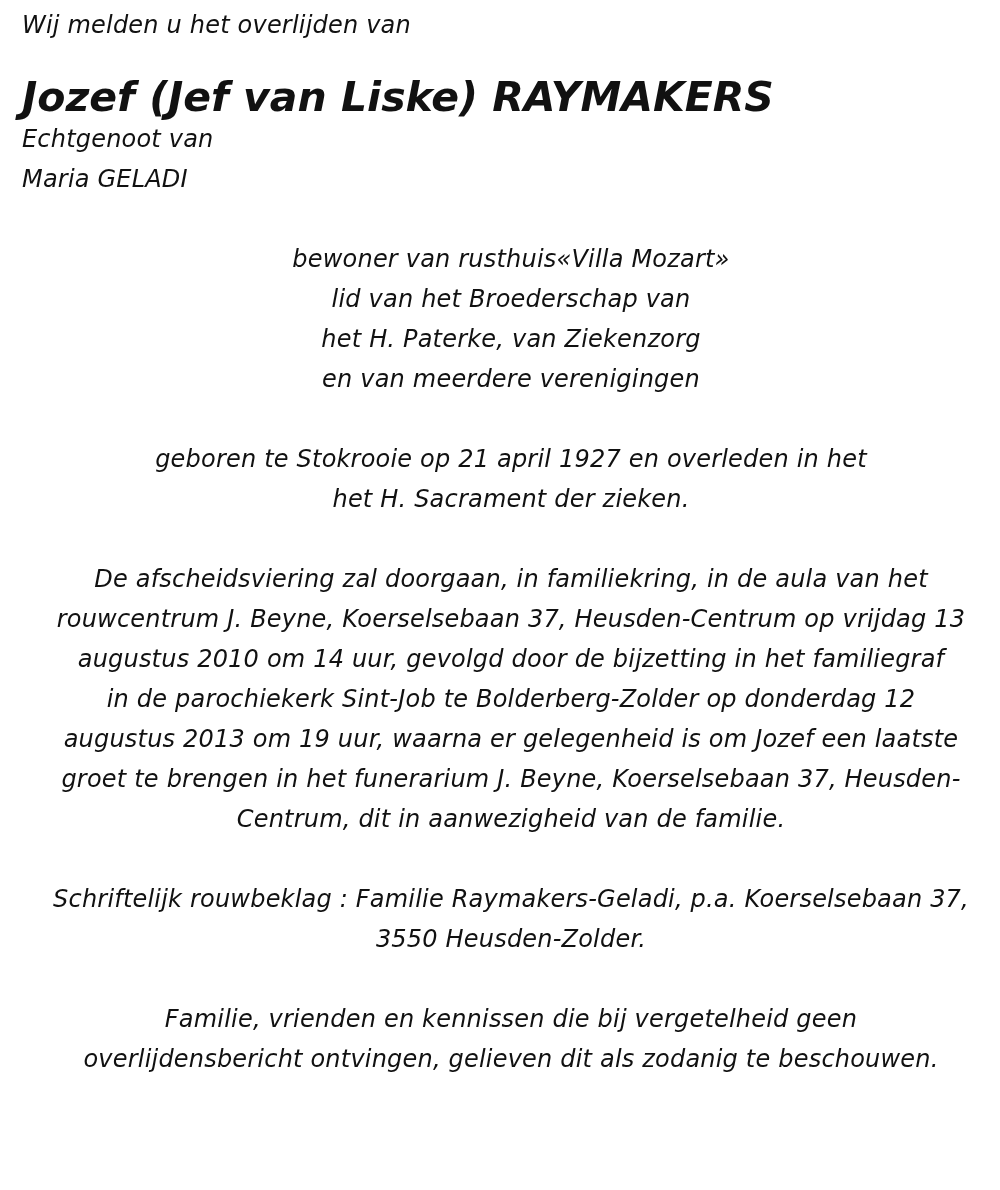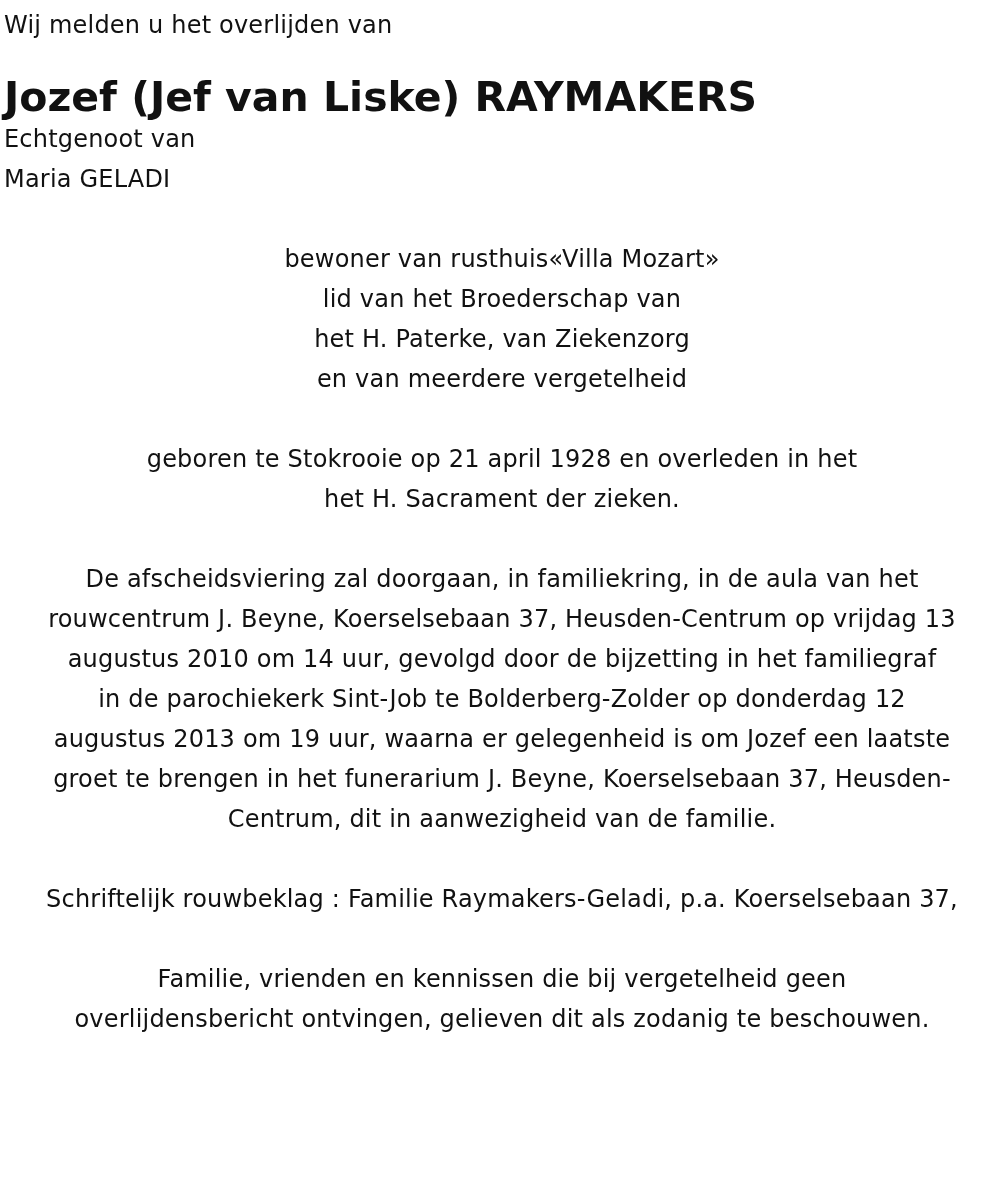--- a/index.html
+++ b/index.html
@@ -9,24 +9,25 @@
     }
     body {
       width: 1000px;
       height: 1190px;
       overflow: hidden;
       color: #111111;
       font-family: "DejaVu Sans", sans-serif;
     }
     .doc {
       position: relative;
-      padding: 5px 0 0 4px;
+      padding: 5px 0 0 22px;
       font-size: 24px;
       line-height: 40px;
       letter-spacing: 0.2px;
+      font-style: italic;
     }
     .line { display: block; white-space: pre; }
     .intro { margin-bottom: 30px; }
     .name {
       font-weight: bold;
       font-size: 41px;
       line-height: 44px;
       letter-spacing: 0;
       margin-bottom: 0;
     }
@@ -43,40 +44,41 @@
 
   <div>
     <span class="line">Echtgenoot van</span>
     <span class="line">Maria GELADI</span>
   </div>
 
   <div class="block">
     <span class="line">bewoner van rusthuis«Villa Mozart»</span>
     <span class="line">lid van het Broederschap van</span>
     <span class="line">het H. Paterke, van Ziekenzorg</span>
-    <span class="line">en van meerdere vergetelheid</span>
+    <span class="line">en van meerdere verenigingen</span>
   </div>
 
   <div class="block">
-    <span class="line">geboren te Stokrooie op 21 april 1928 en overleden in het</span>
+    <span class="line">geboren te Stokrooie op 21 april 1927 en overleden in het</span>
     <span class="line">het H. Sacrament der zieken.</span>
   </div>
 
   <div class="block">
     <span class="line">De afscheidsviering zal doorgaan, in familiekring, in de aula van het</span>
     <span class="line">rouwcentrum J. Beyne, Koerselsebaan 37, Heusden-Centrum op vrijdag 13</span>
     <span class="line">augustus 2010 om 14 uur, gevolgd door de bijzetting in het familiegraf</span>
     <span class="line">in de parochiekerk Sint-Job te Bolderberg-Zolder op donderdag 12</span>
     <span class="line">augustus 2013 om 19 uur, waarna er gelegenheid is om Jozef een laatste</span>
     <span class="line">groet te brengen in het funerarium J. Beyne, Koerselsebaan 37, Heusden-</span>
     <span class="line">Centrum, dit in aanwezigheid van de familie.</span>
   </div>
 
   <div class="block">
     <span class="line">Schriftelijk rouwbeklag : Familie Raymakers-Geladi, p.a. Koerselsebaan 37,</span>
+    <span class="line">3550 Heusden-Zolder.</span>
   </div>
 
   <div class="block">
     <span class="line">Familie, vrienden en kennissen die bij vergetelheid geen</span>
     <span class="line">overlijdensbericht ontvingen, gelieven dit als zodanig te beschouwen.</span>
   </div>
 
 </div>
 
 </body></html>

